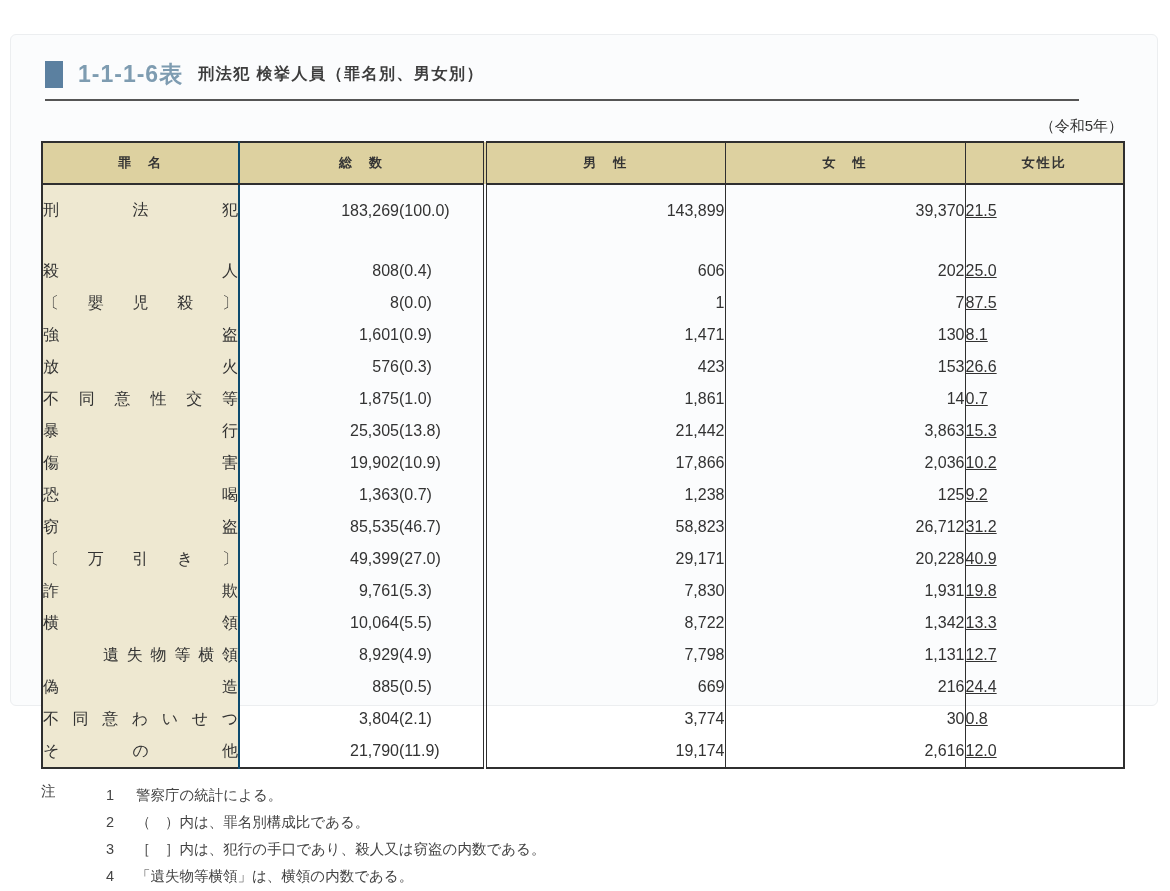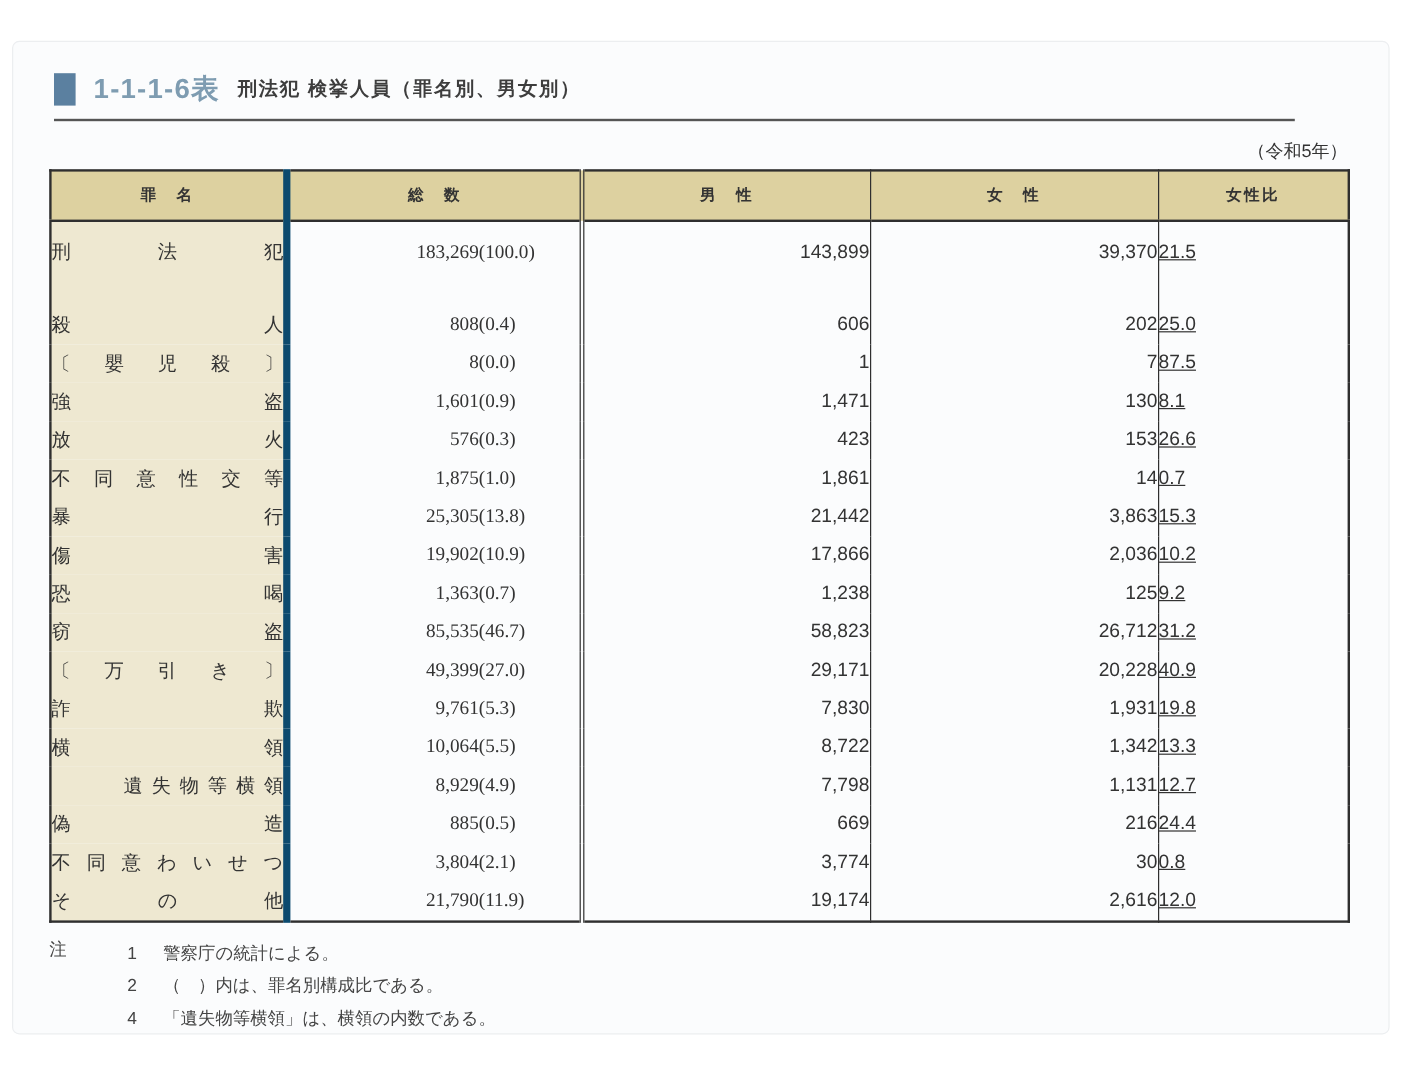--- a/index.html
+++ b/index.html
@@ -1,21 +1,21 @@
 <!DOCTYPE html>
 <html><head>
 <meta charset="utf-8">
 <style>
   html,body{margin:0;padding:0;}
   body{
     width:1170px;height:891px;overflow:hidden;background:#ffffff;
     font-family:"Liberation Sans","DejaVu Sans",sans-serif;color:#333;
   }
   .panel{
-    position:absolute;left:10px;top:34px;width:1148px;height:828px;
+    position:absolute;left:10px;top:34px;width:1148px;height:672px;
     background:#fbfcfd;border:1px solid #eceef0;border-radius:6px;
     box-sizing:border-box;
   }
   
   .title-row{
     display:flex;align-items:center;gap:15px;
     margin:24px 0 0 34px;width:1034px;
     padding-bottom:9px;border-bottom:2px solid #555;
     box-sizing:border-box;
   }
@@ -34,21 +34,21 @@
   }
   table.stat th{
     background:#ddd1a0;height:40px;font-size:13px;font-weight:600;
     color:#333;border-bottom:2px solid #2f2f2f;letter-spacing:2px;
     padding:0;
   }
   table.stat td{
     height:32px;font-size:16px;color:#333;padding:0;vertical-align:middle;
   }
   
-  .b-total{border-left:6px solid #0c4a6e;font-family:Liberation Serif, serif;}
+  .b-total{border-left:2px solid #0c4a6e;}
   .b-male{border-left:4px double #2f2f2f;}
   .b-female{border-left:1px solid #2f2f2f;}
   .b-ratio{border-left:1px solid #2f2f2f;}
   .c-name{
     background:#eee8d1;font-size:17px;letter-spacing:0;
     padding:0 14px 0 30px;
     text-align:justify;text-align-last:justify;
   }
   .c-name.name-indent{padding-left:60px;margin-left:33px;}
   .total-wrap{display:flex;align-items:center;padding:0 6px 0 10px;}
@@ -307,18 +307,21 @@
     <span class="notes-label">注</span>
     <div>
 
     <div class="note">
         <span class="note-num">1</span><span class="note-text">警察庁の統計による。</span>
       </div>
         <div class="note">
         <span class="note-num">2</span><span class="note-text">（　）内は、罪名別構成比である。</span>
       </div>
         <div class="note">
+        <span class="note-num">3</span><span class="note-text">［　］内は、犯行の手口であり、殺人又は窃盗の内数である。</span>
+      </div>
+        <div class="note">
         <span class="note-num">4</span><span class="note-text">「遺失物等横領」は、横領の内数である。</span>
       </div>
       </div>
   </div>
 
 </div>
 
 </body></html>

